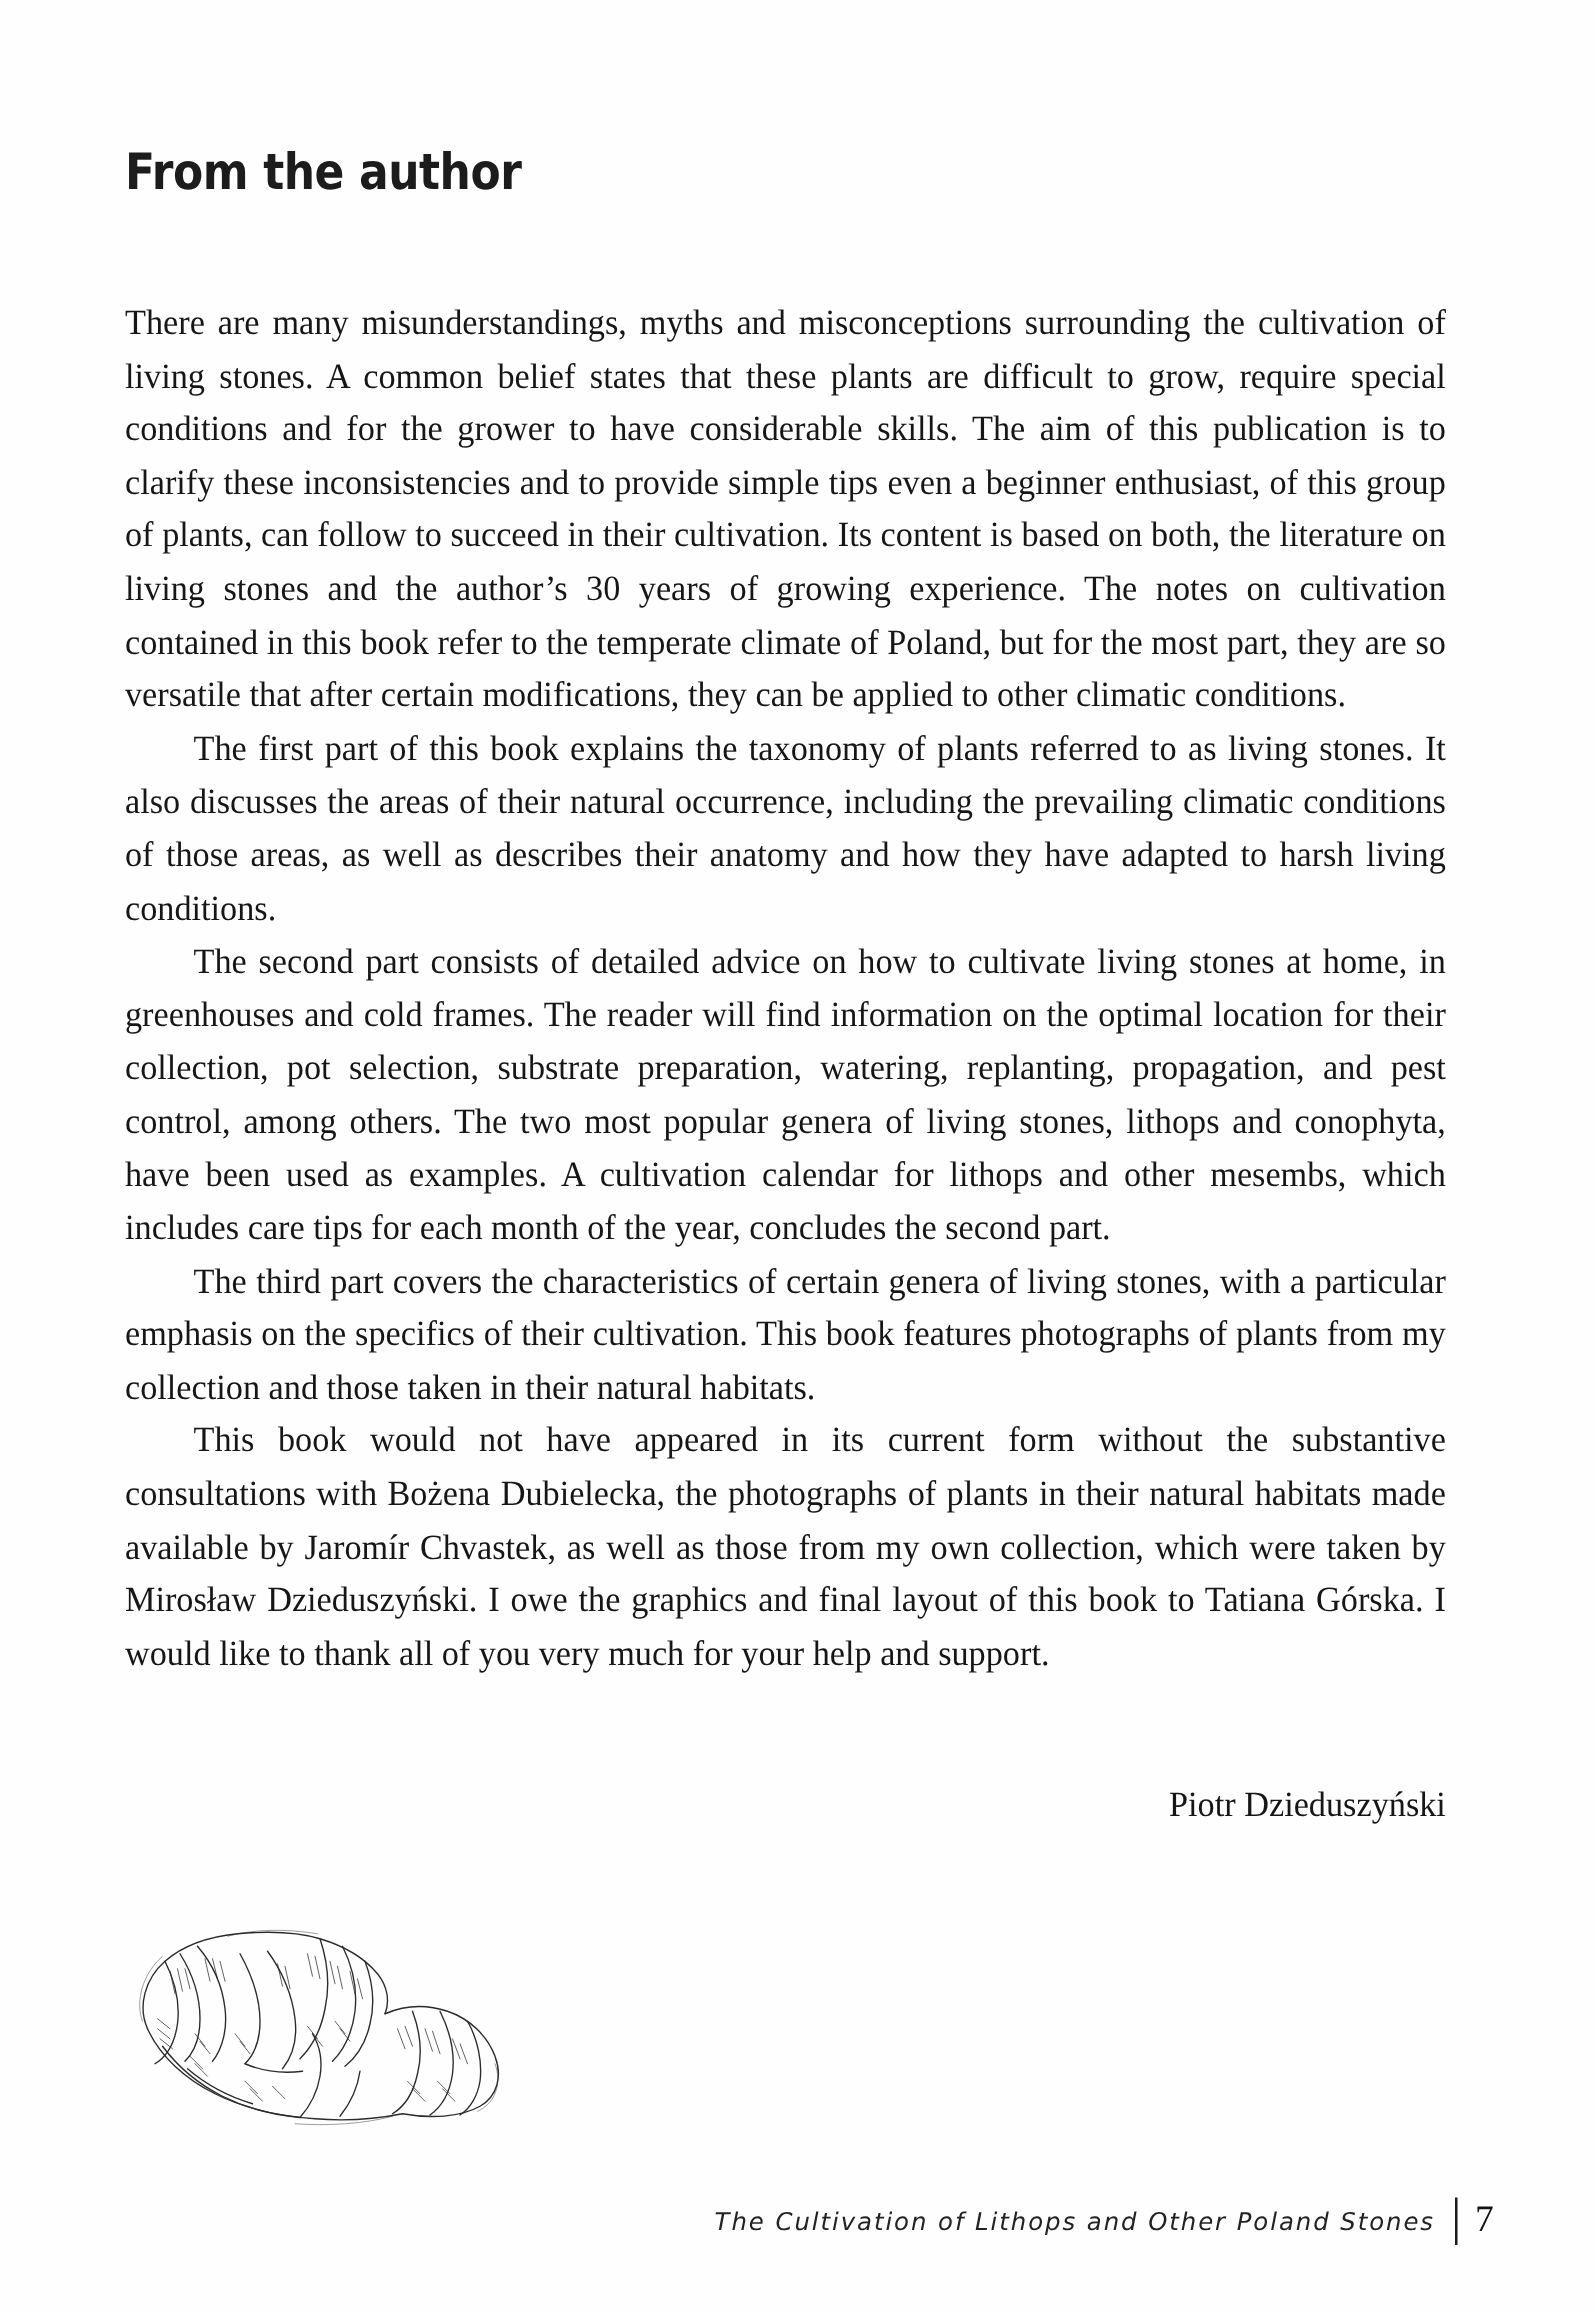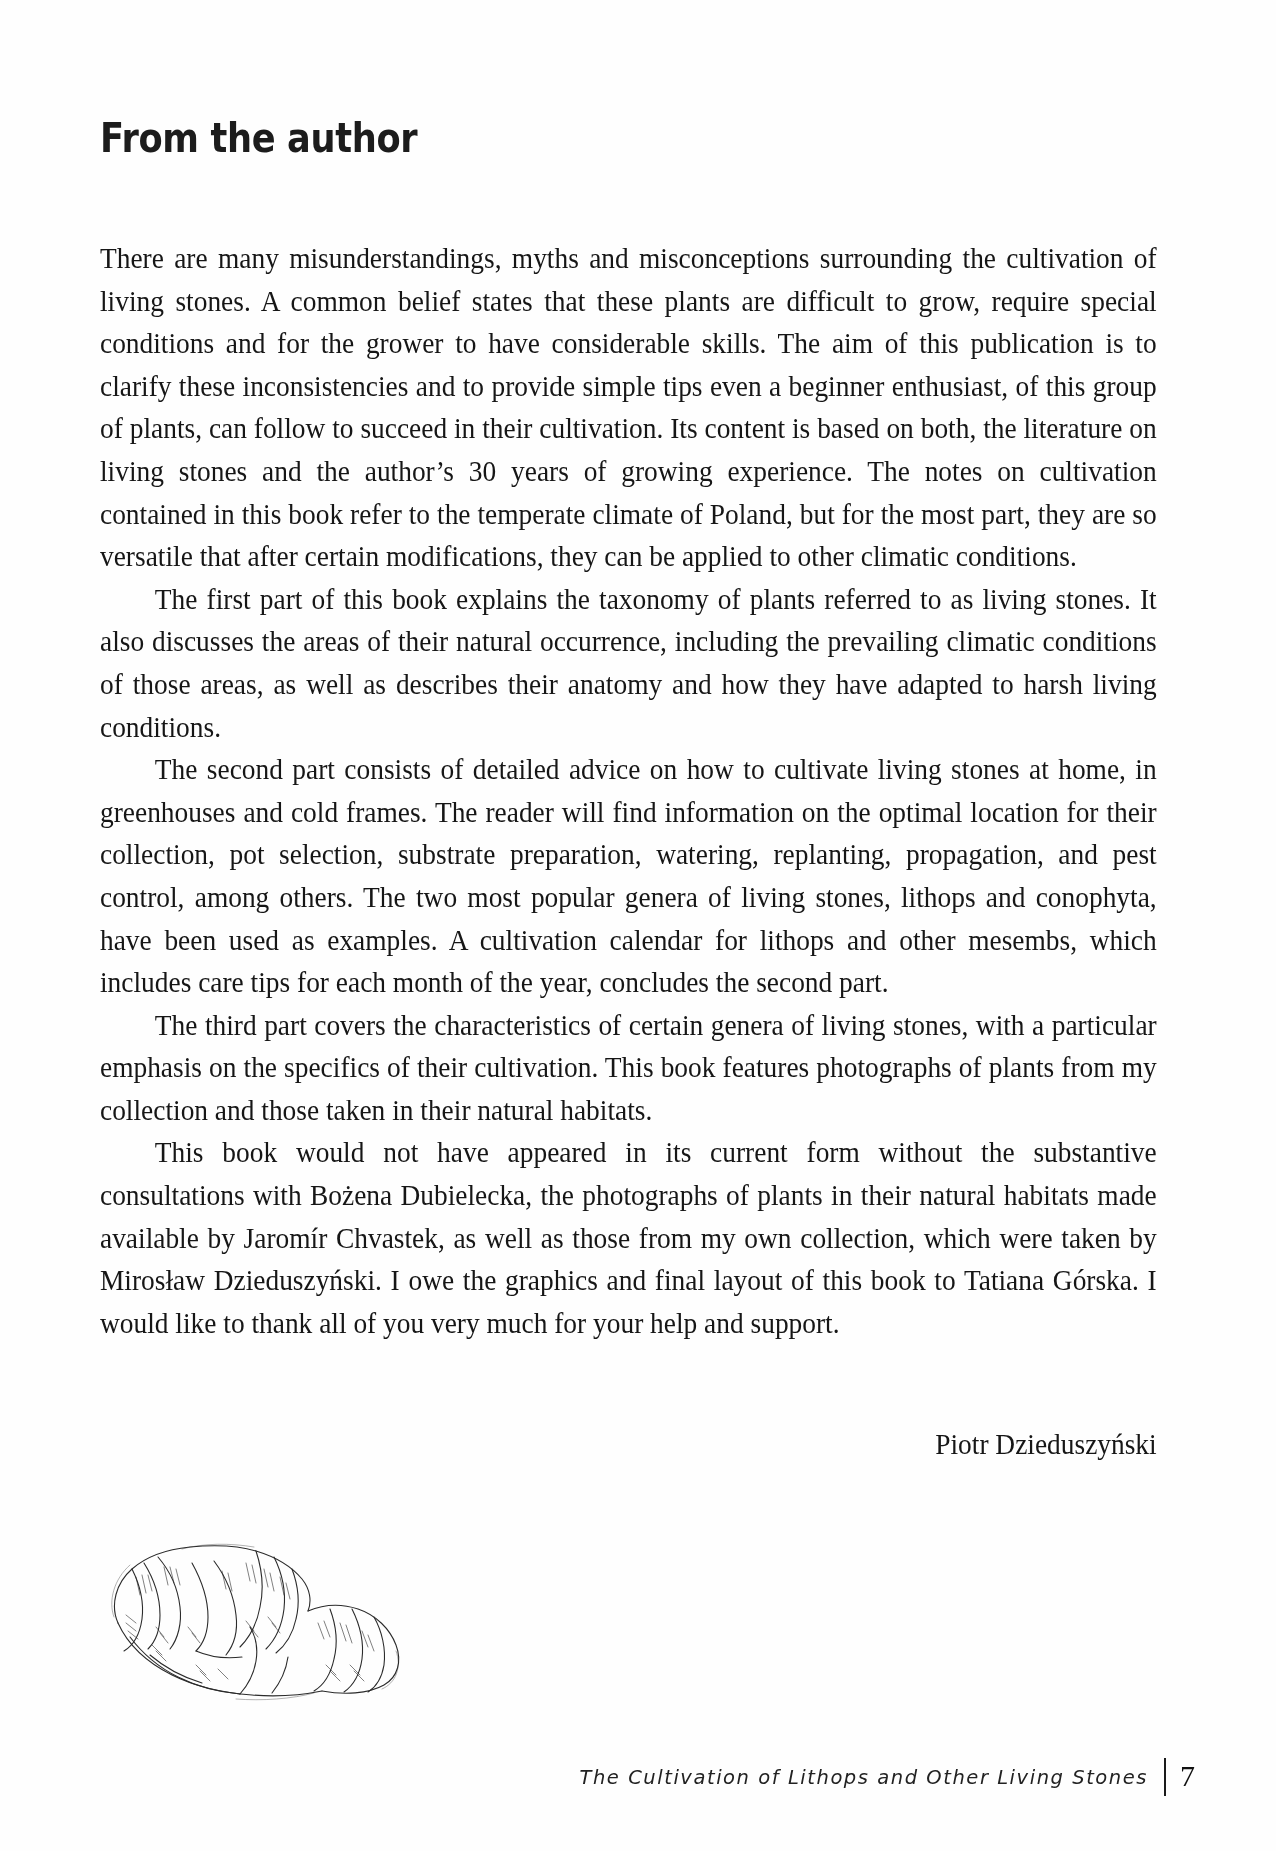--- a/index.html
+++ b/index.html
@@ -220,18 +220,18 @@
           <path d="M18 112 C12 96 18 74 34 60"></path>
           <path d="M300 146 C306 162 300 178 286 184"></path>
           <path d="M140 194 C166 196 196 194 218 188"></path>
           <path d="M86 44 C108 38 134 38 158 42"></path>
         </g>
       </g>
     </svg>
   </div>
 
   <div class="footer">
-    <span class="footer-title">The Cultivation of Lithops and Other Living Stones</span>
+    <span class="footer-title">The Cultivation of Lithops and Other Poland Stones</span>
     <span class="footer-rule"></span>
     <span class="footer-page">7</span>
   </div>
 
 </div>
 
 </body></html>

